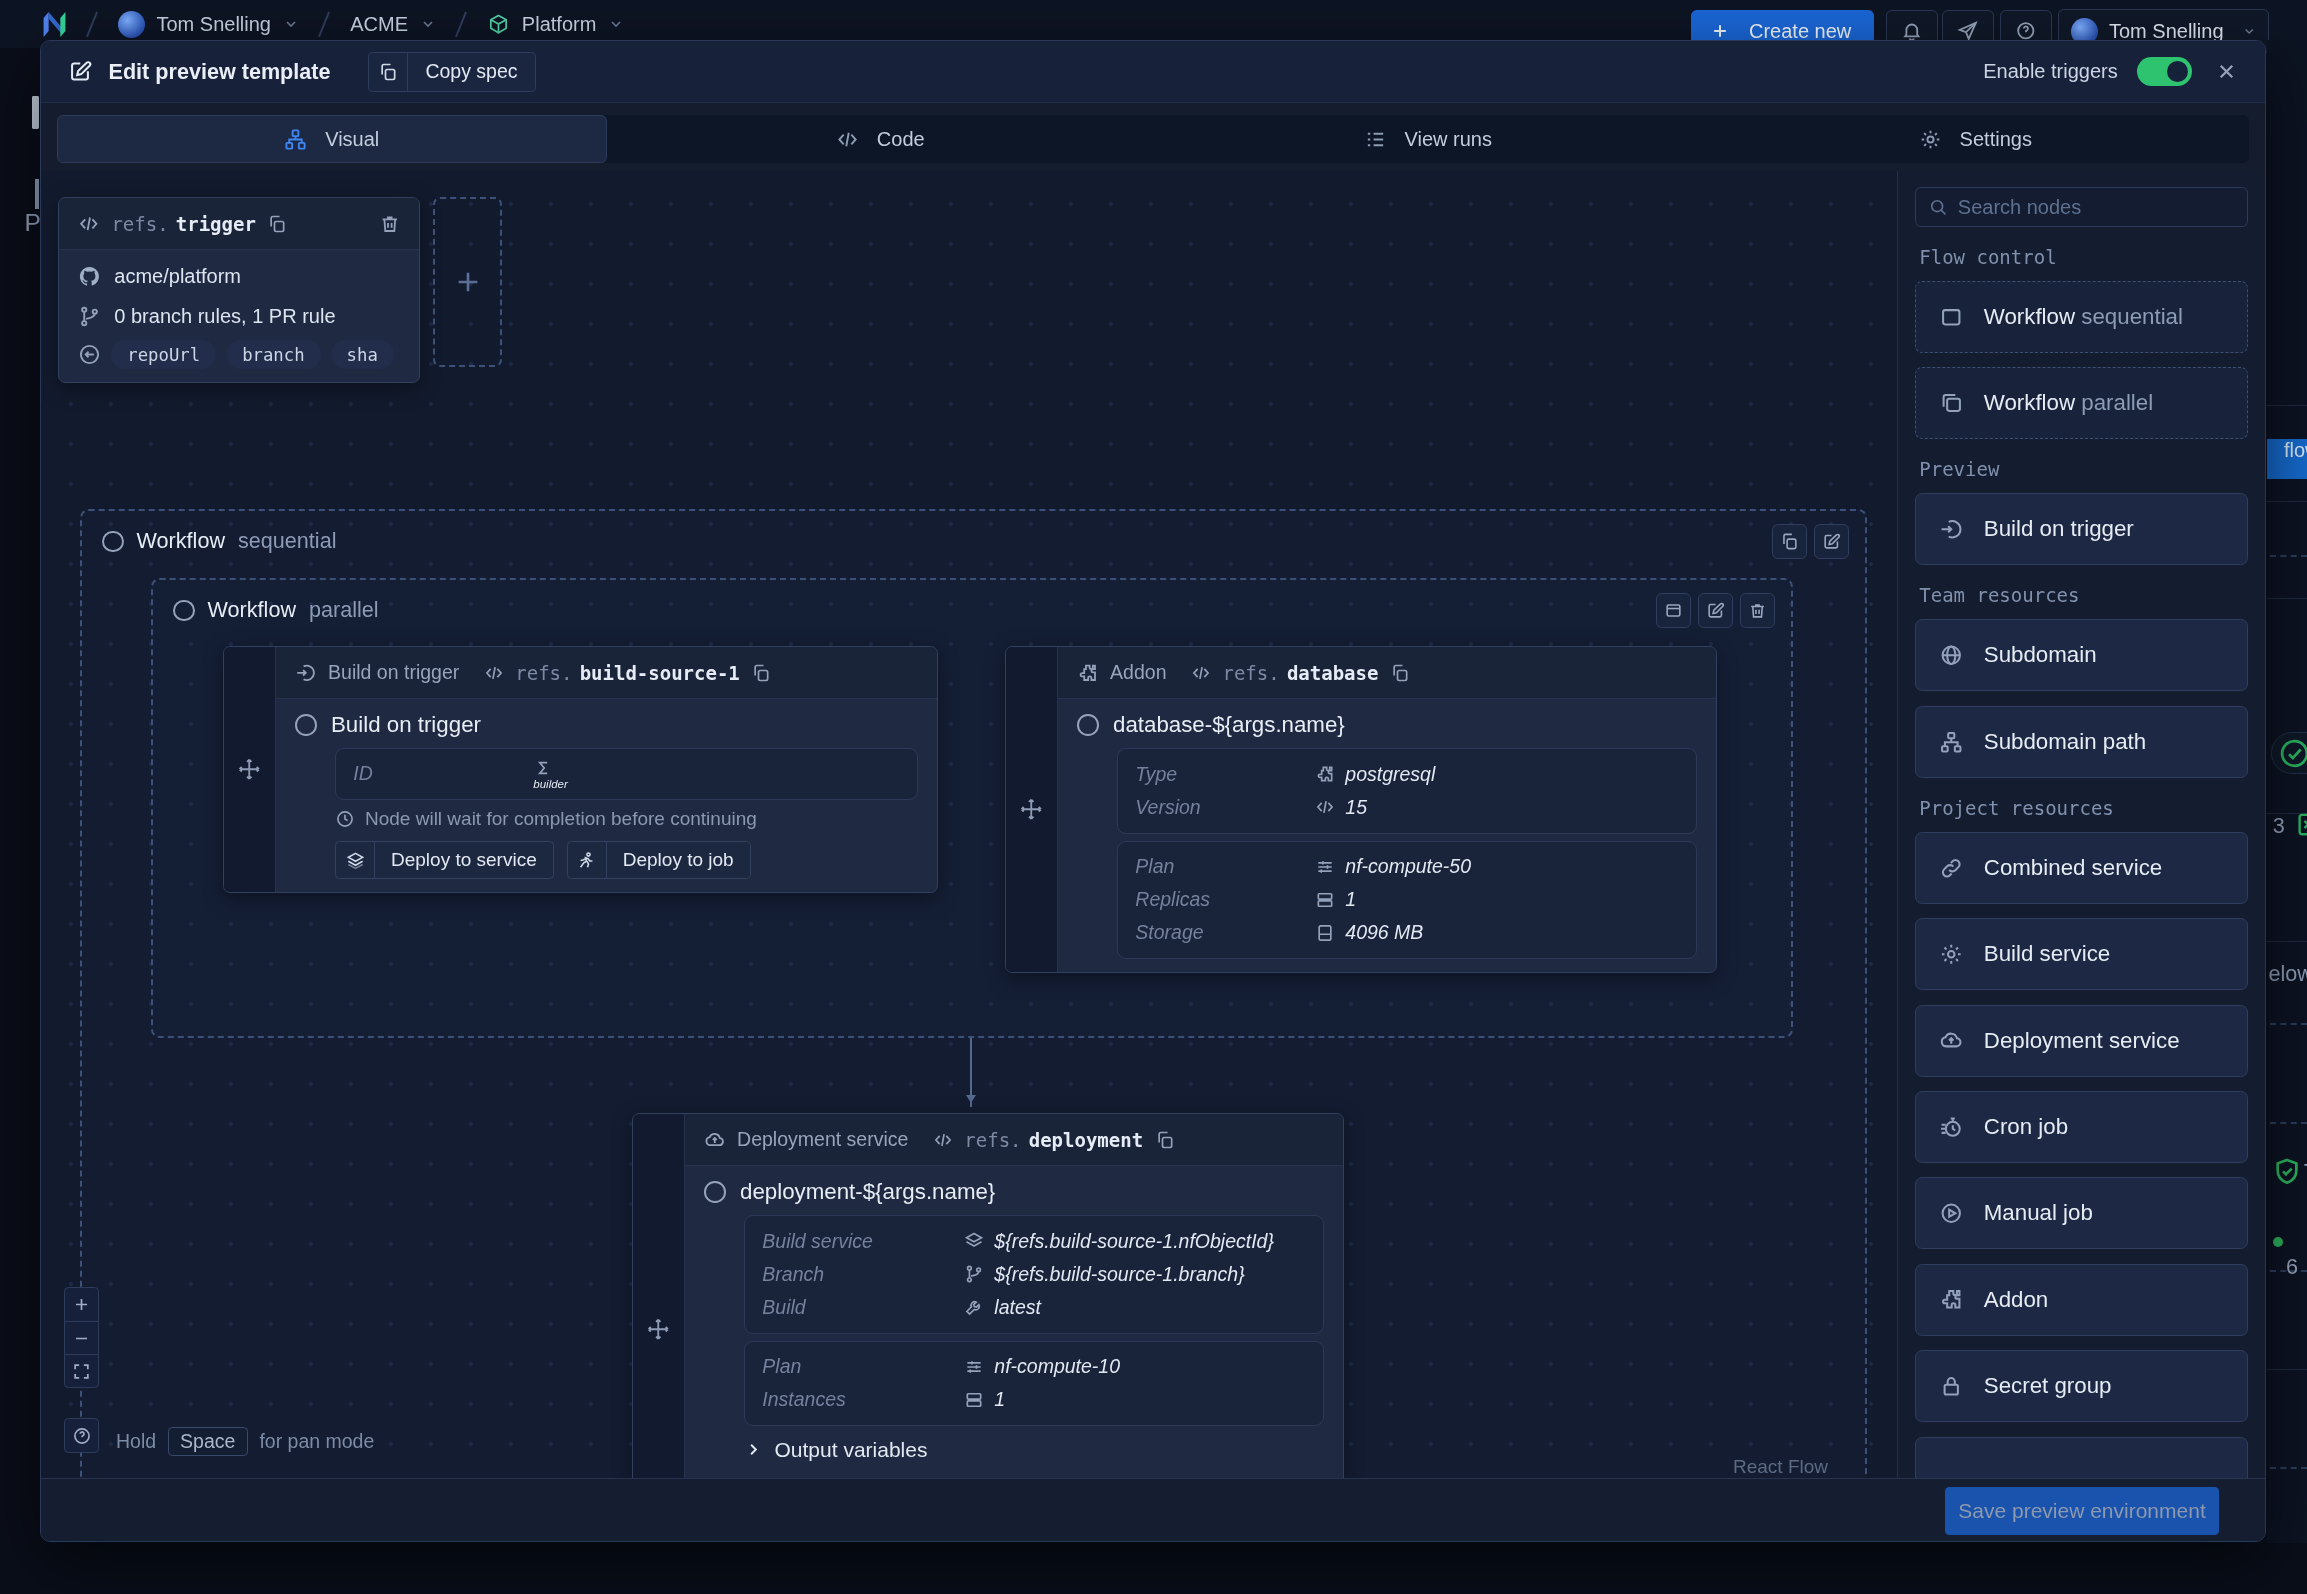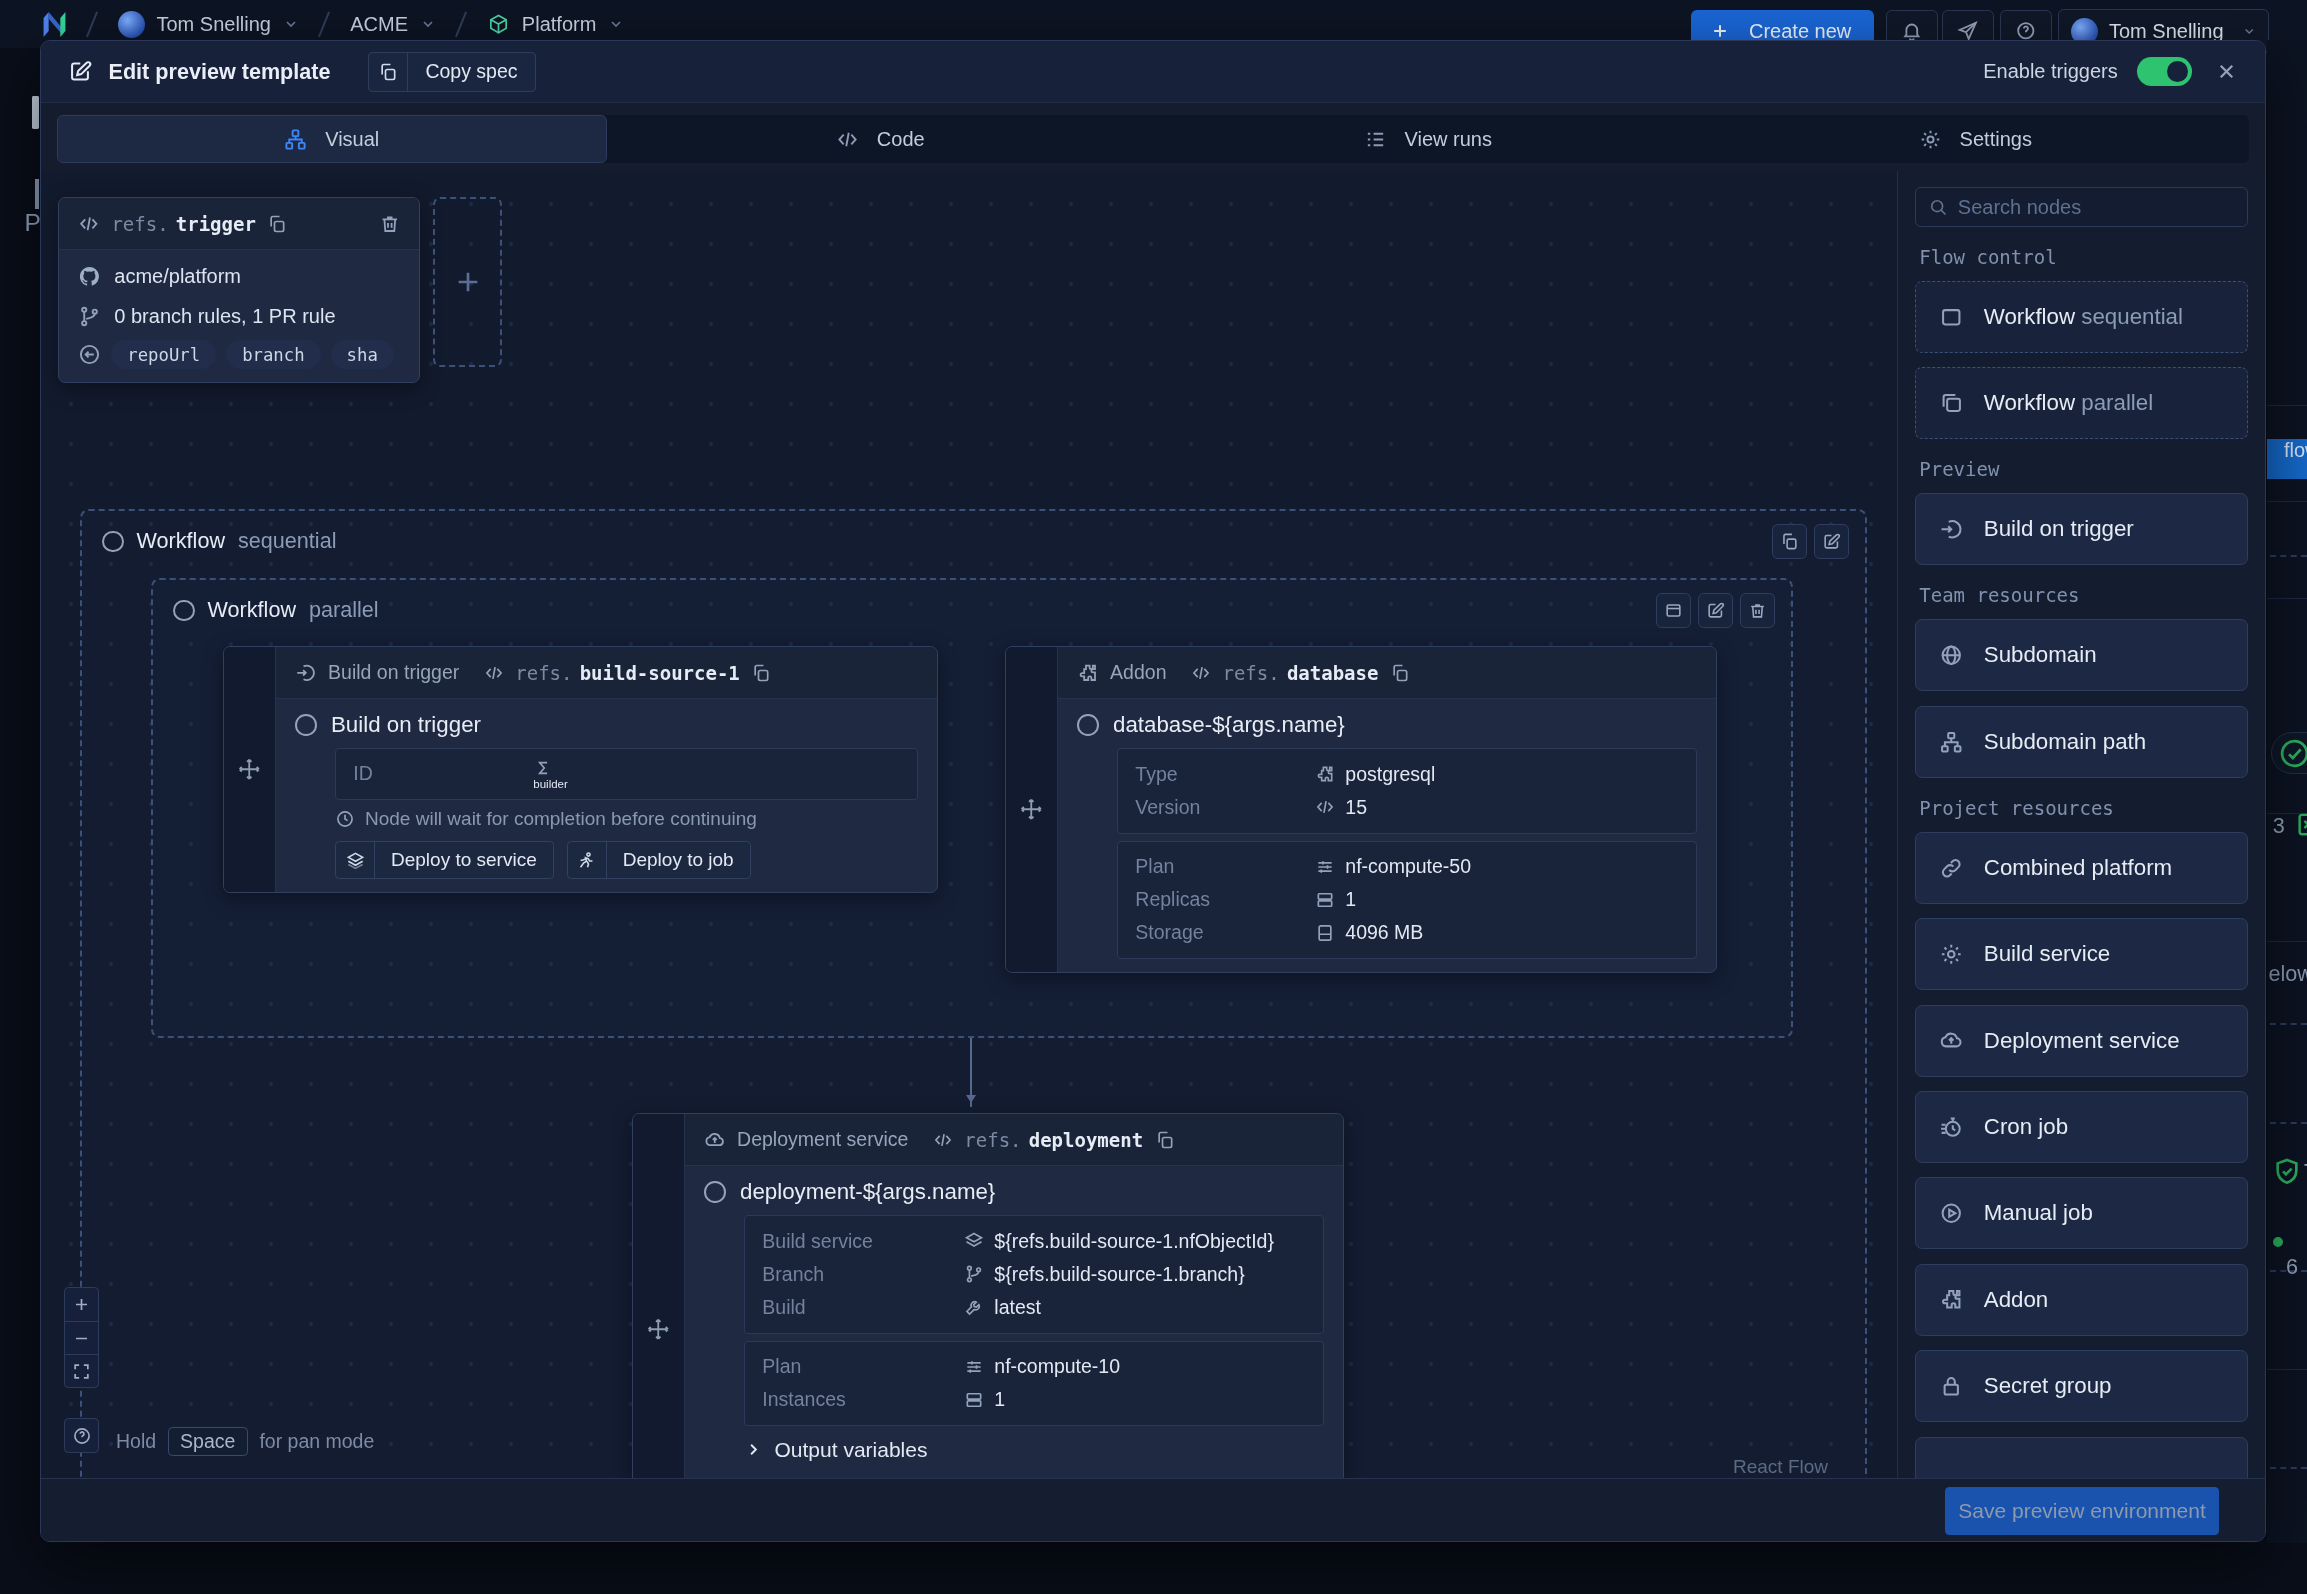--- a/index.html
+++ b/index.html
@@ -96,22 +96,22 @@
   .node-main { flex:1; min-width:0; display:flex; flex-direction:column; }
   .node-header { height:52px; flex:none; display:flex; align-items:center; gap:11.5px; padding:0 19px;
     background:#1a2439; border-bottom:1.4px solid #26324e; border-radius:0 5.8px 0 0;
     color:#96a4bc; font-size:19.5px; }
   .node-header.full { border-radius:5.8px 5.8px 0 0; }
   .ref { display:flex; gap:7.2px; align-items:center; font-family:"DejaVu Sans Mono", monospace; font-size:19px; margin-left:10px; }
   .ref .pre { color:#7b89a3; }
   .ref .nm { color:#e6ecf5; font-weight:700; }
   .node-body { padding:10px 19px 13px; display:flex; flex-direction:column; gap:7.2px; }
   .ttl { display:flex; gap:14.4px; align-items:center; font-size:22.3px; color:#e8edf5; min-height:32px; }
-  .ibox { margin-left:40px; border:1.4px solid #2c3a58; background:#19233a; border-radius:4px;
-    padding:8.7px 17.3px; display:flex; flex-direction:column; }
+  .ibox { margin-left:40px; border:1.4px solid #2c3a58; background:#19233a; border-radius:9px;
+    padding:8.7px 17.3px; display:flex; flex-direction:column;font-style:italic; }
   .irow { display:flex; align-items:center; min-height:33px; }
   .irow .lbl { width:180px; flex:none; color:#74829d; font-size:19.5px; }
   .irow.wide .lbl { width:202px; }
   .irow .val { display:flex; gap:10px; align-items:center; color:#e2e9f3; font-size:19.5px; white-space:nowrap; }
   .note { display:flex; gap:10px; align-items:center; margin-left:40px; color:#8a98b2; font-size:19px; min-height:24.5px; }
   .actions { display:flex; gap:13px; margin-left:40px; margin-top:2.9px; }
   .act { display:flex; align-items:center; border:1.4px solid #32415f; border-radius:4.3px; background:#1c2740; height:38px; }
   .act .aic { width:39px; align-self:stretch; display:flex; align-items:center; justify-content:center;
     border-right:1.4px solid #32415f; color:#cfd9e8; }
   .act .atx { padding:0 16px; font-size:19px; color:#e2e9f3; }
@@ -786,21 +786,21 @@
           </svg>
         <span>Subdomain path</span>
       </div>
 
       <div class="side-label">Project resources</div>
       <div class="side-item">
         <svg class="ic" width="24.5" height="24.5" viewBox="0 0 24 24" fill="none" stroke="currentColor" stroke-width="2">
             <path d="M10 13.5a4 4 0 0 0 6 .4l3-3a4 4 0 0 0-5.7-5.7L11.6 7"></path>
             <path d="M14 10.5a4 4 0 0 0-6-.4l-3 3a4 4 0 0 0 5.7 5.7l1.7-1.7"></path>
           </svg>
-        <span>Combined platform</span>
+        <span>Combined service</span>
       </div>
       <div class="side-item">
         <svg class="ic" width="24.5" height="24.5" viewBox="0 0 24 24" fill="none" stroke="currentColor" stroke-width="2">
             <circle cx="12" cy="12" r="3.2"></circle>
             <path d="M12 2.8v2.6M12 18.6v2.6M2.8 12h2.6M18.6 12h2.6M5.4 5.4l1.9 1.9M16.7 16.7l1.9 1.9M18.6 5.4l-1.9 1.9M7.3 16.7l-1.9 1.9"></path>
           </svg>
         <span>Build service</span>
       </div>
       <div class="side-item">
         <svg class="ic" width="24.5" height="24.5" viewBox="0 0 24 24" fill="none" stroke="currentColor" stroke-width="2">

